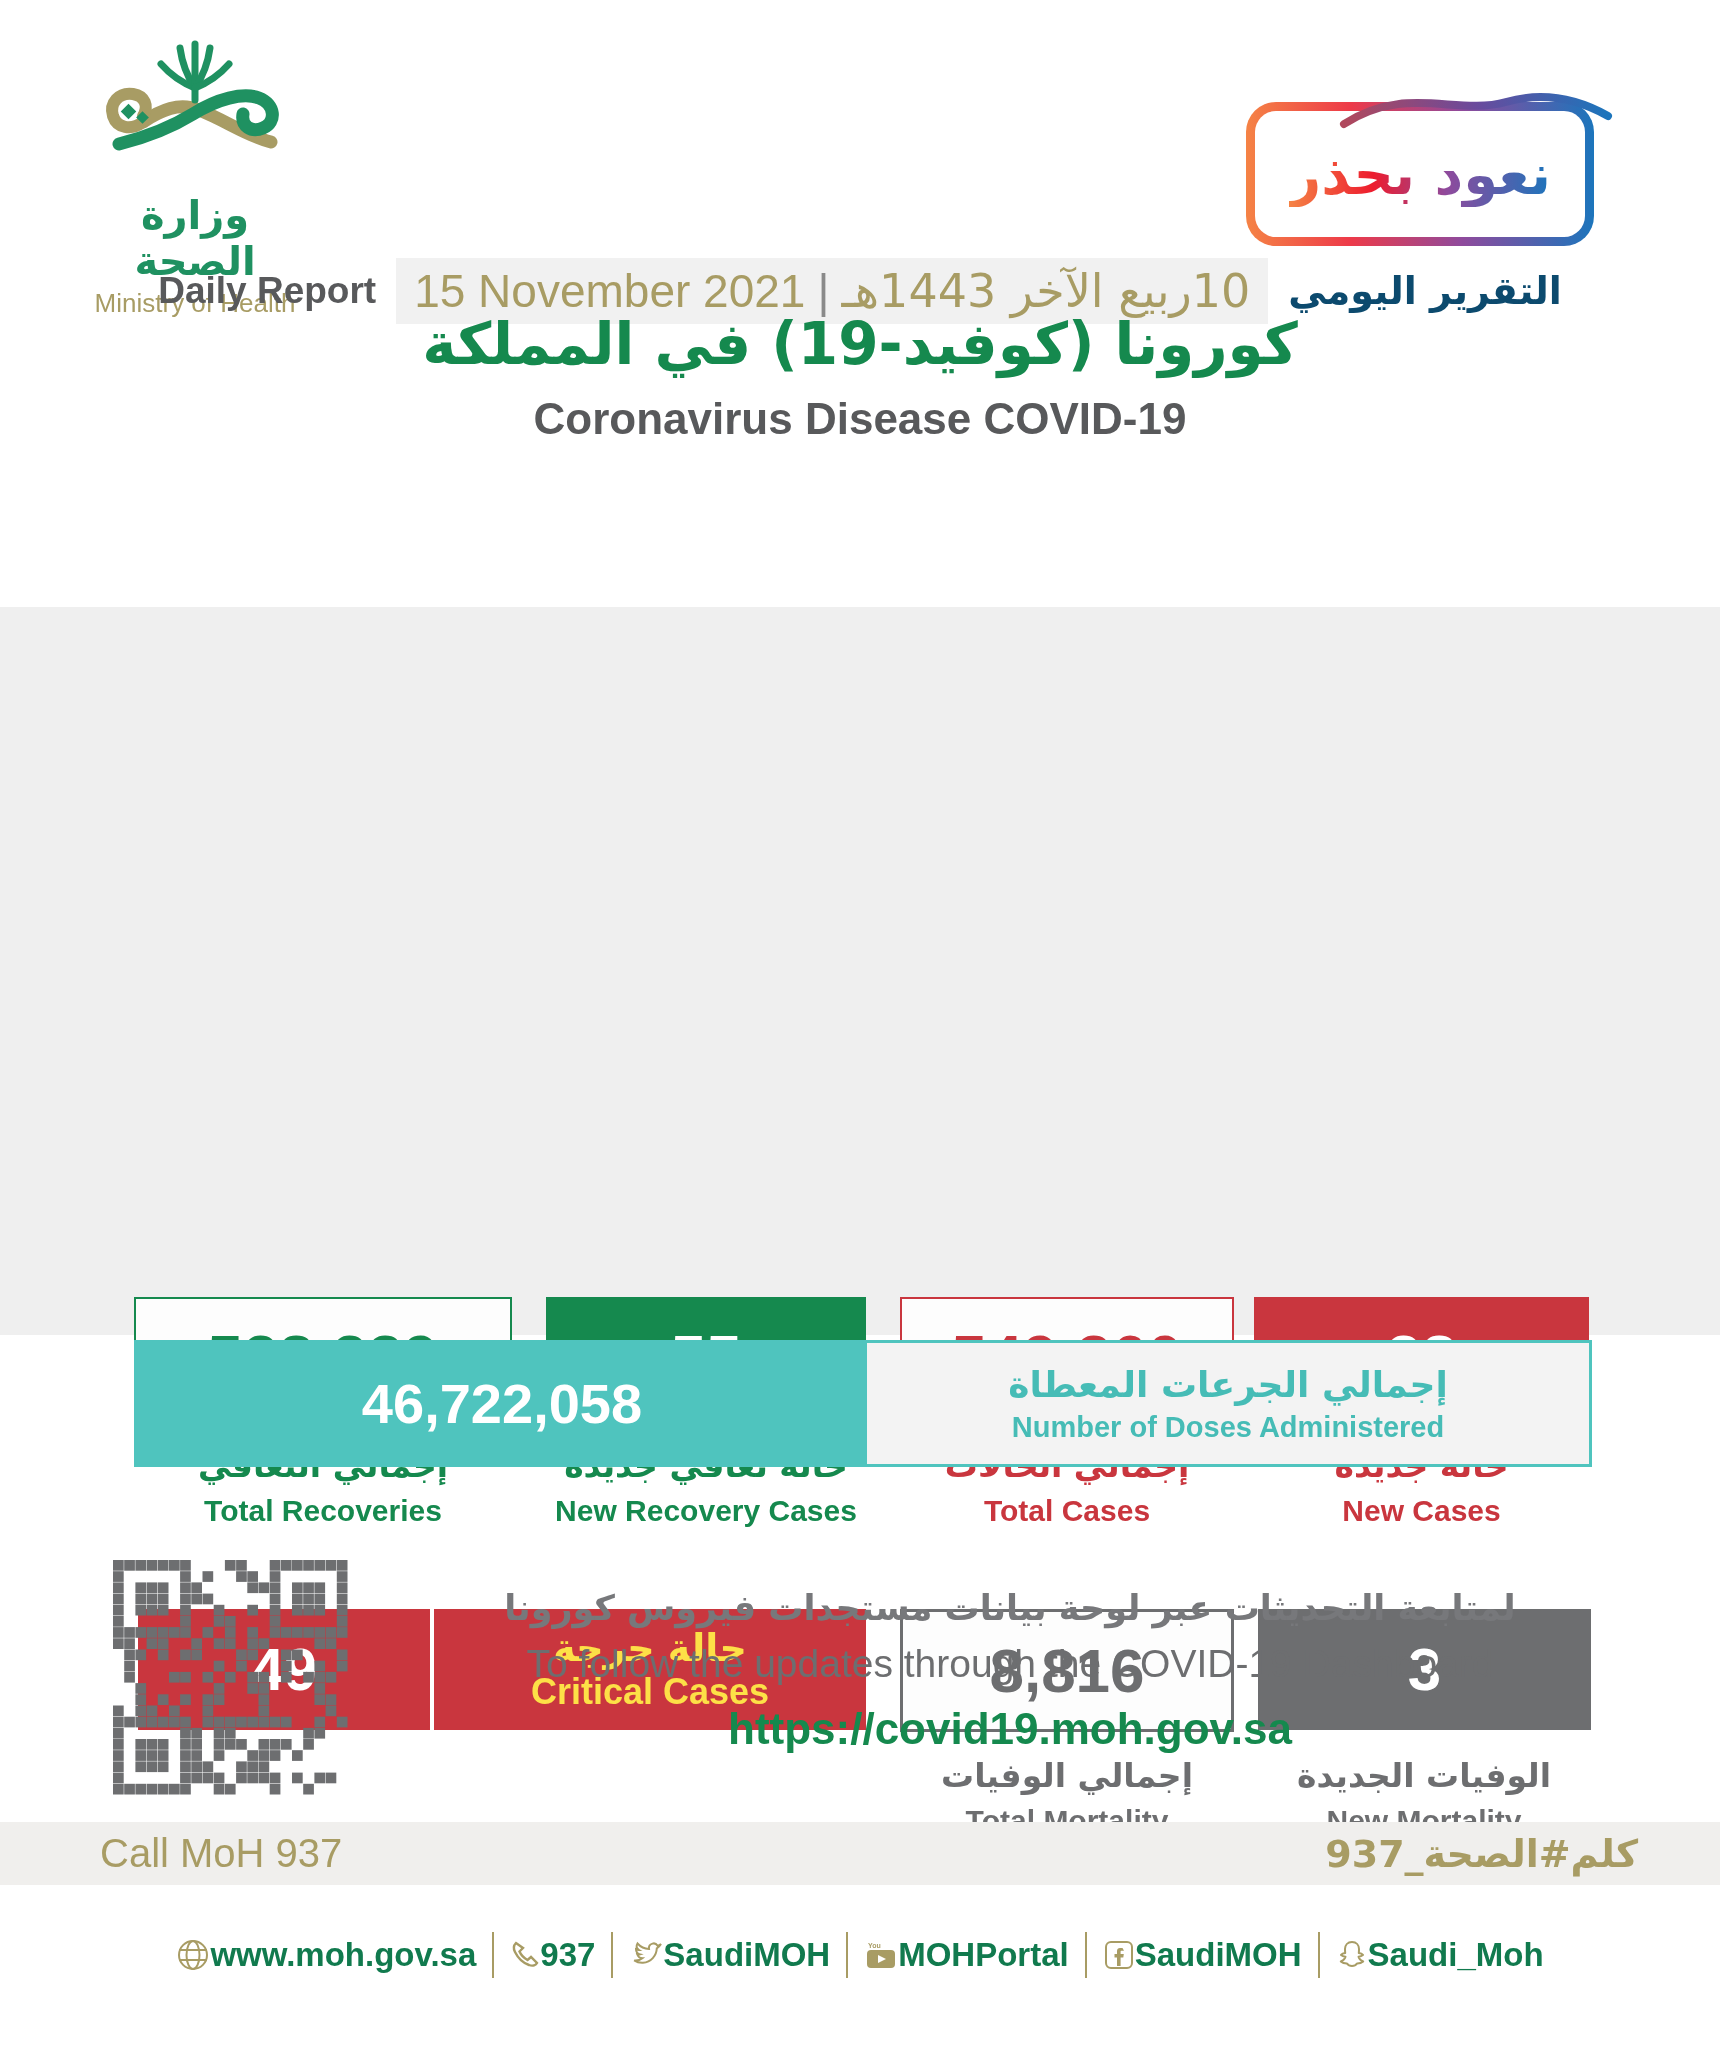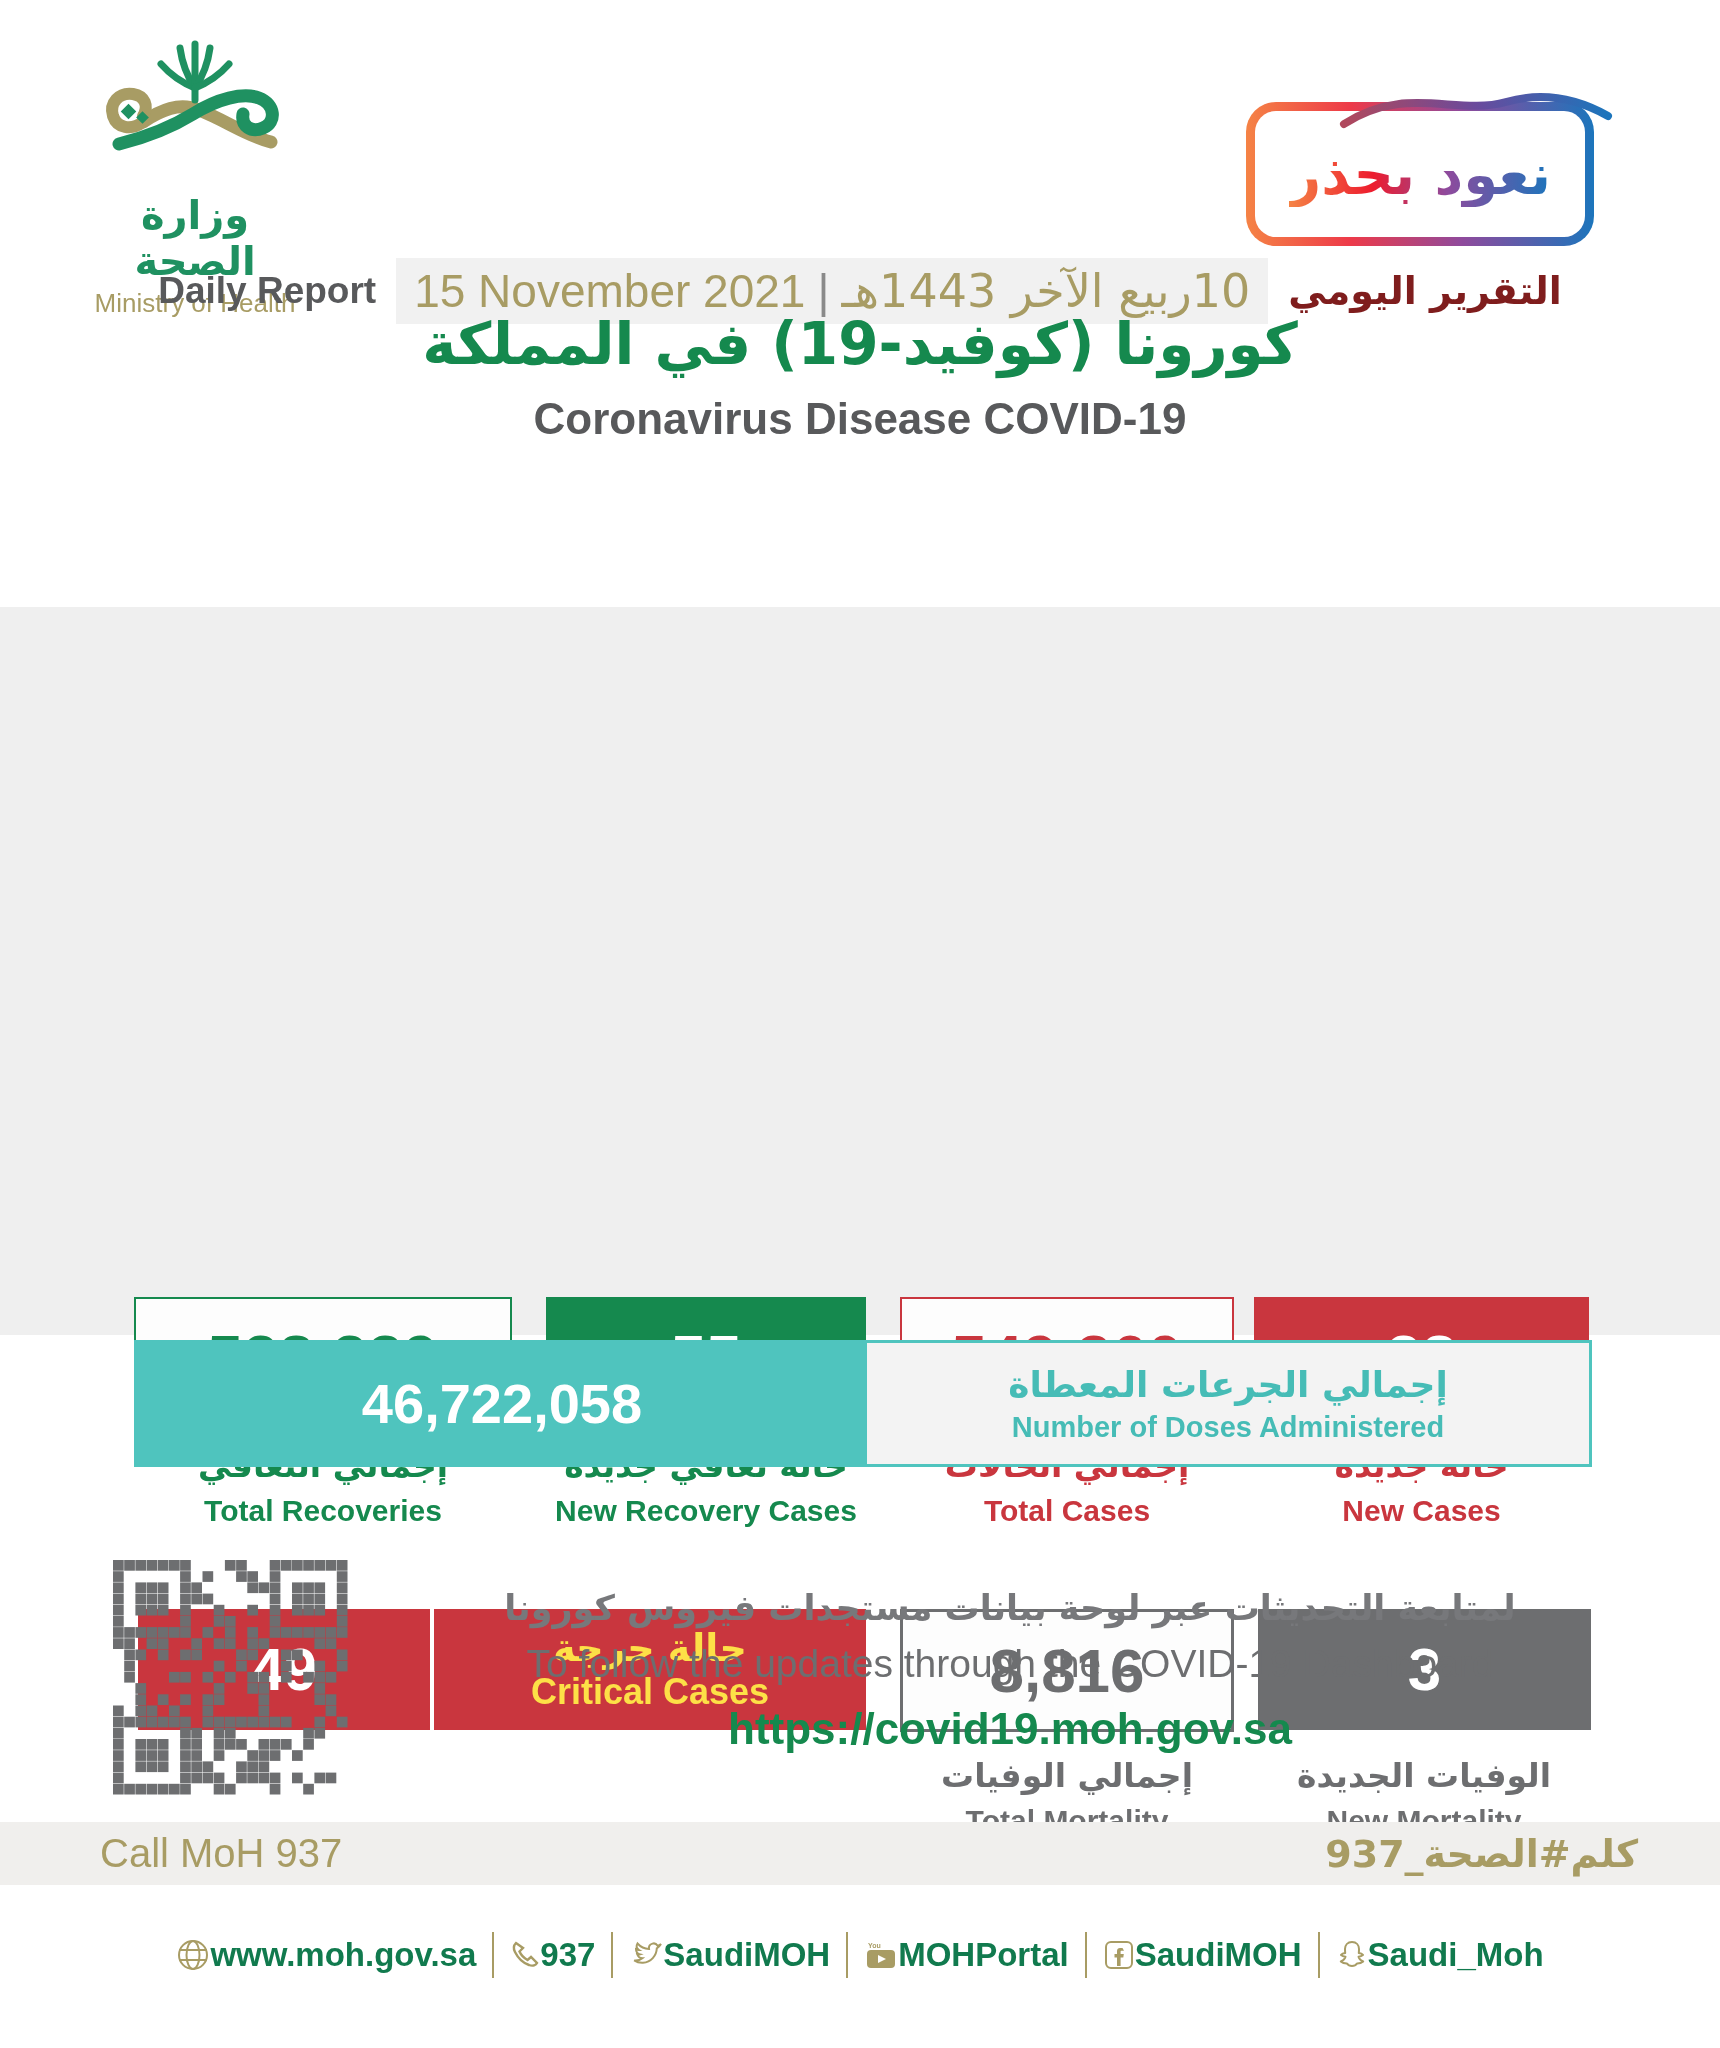--- a/index.html
+++ b/index.html
@@ -29,21 +29,21 @@
   .badge-frame{position:absolute;inset:14px 0 0 0;background:linear-gradient(90deg,#f58345 0%,#ed3a49 30%,#8f4a9c 62%,#1c75bc 100%);border-radius:30px;padding:9px;}
   .badge-inner{width:100%;height:100%;background:#fff;border-radius:21px;display:flex;align-items:center;justify-content:center;}
   .badge-text{font-size:56px;font-weight:700;background:linear-gradient(90deg,#f58345 0%,#ed1c2e 32%,#8f4a9c 60%,#1c75bc 100%);-webkit-background-clip:text;background-clip:text;color:transparent;}
   .swoosh{position:absolute;left:90px;top:-12px;z-index:2;}
 
   
   .report-row{position:absolute;left:0;top:258px;width:100%;display:flex;justify-content:center;align-items:center;gap:20px;}
   .daily-en{font-size:37px;font-weight:600;color:var(--gray-dark);}
   .date-box{background:#f1f1f1;color:var(--gold);font-size:46px;padding:6px 18px;display:flex;gap:12px;align-items:center;}
   .date-sep{color:#8a8a8a;font-weight:300;}
-  .daily-ar{font-size:38px;font-weight:700;color:#7f1d1d;}
+  .daily-ar{font-size:38px;font-weight:700;color:#0c4a6e;}
   .title-ar{position:absolute;left:0;top:310px;width:100%;text-align:center;font-size:58px;font-weight:700;color:var(--green);}
   .title-en{position:absolute;left:0;top:394px;width:100%;text-align:center;font-size:44px;font-weight:600;color:var(--gray-dark);}
 
   
   .panel-stats{position:absolute;left:0;top:607px;width:100%;height:728px;background:var(--panel);}
   .card{position:absolute;display:flex;align-items:center;justify-content:center;}
   .num{font-weight:700;}
   .card-a{left:134px;top:690px;width:378px;height:123px;background:var(--card-white);border:2px solid var(--green);}
   .card-a .num{font-size:64px;color:var(--green);}
   .card-b{left:546px;top:690px;width:320px;height:123px;background:var(--green);}

